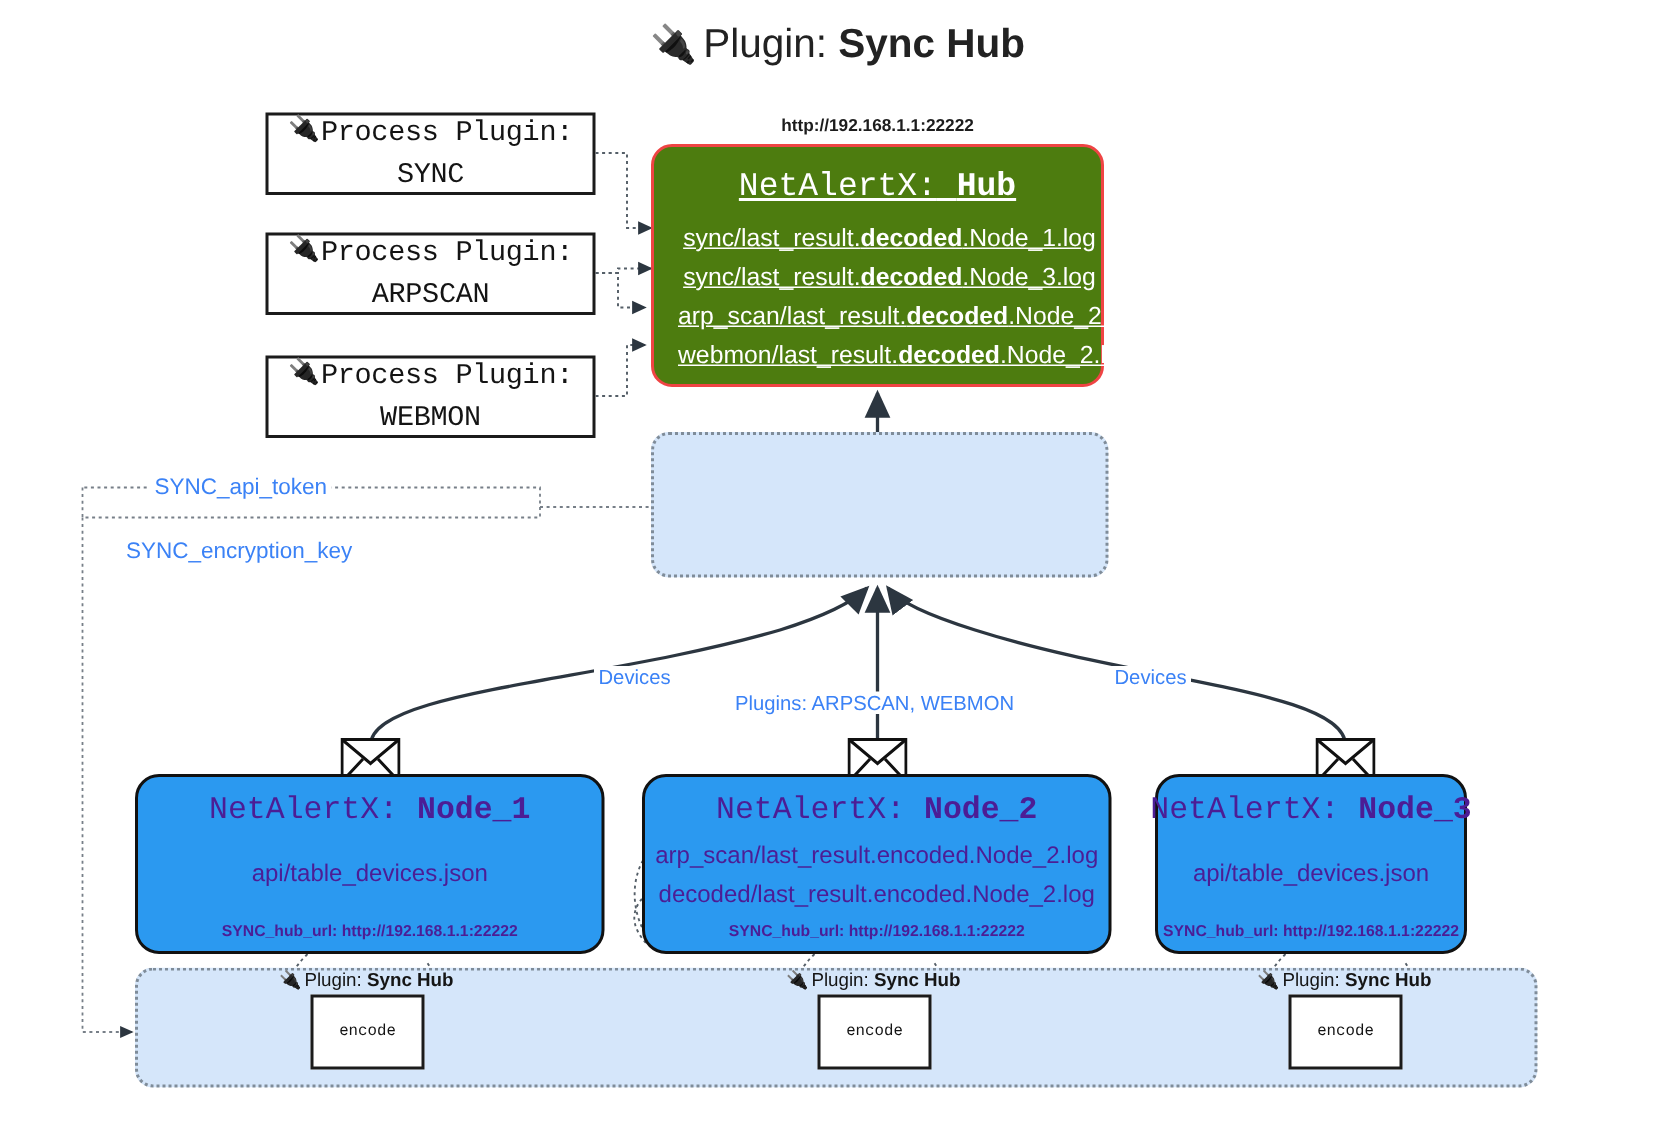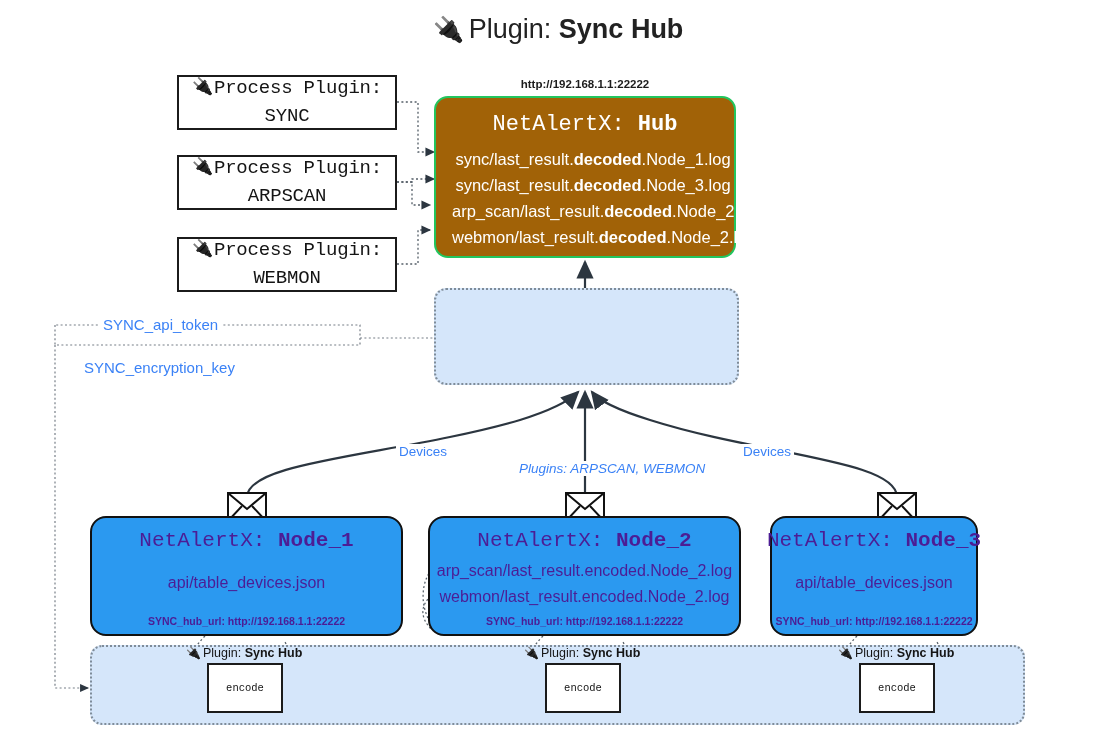--- a/index.html
+++ b/index.html
@@ -37,25 +37,26 @@
     display:flex; flex-direction:column;
     align-items:center; justify-content:center;
     line-height:1.45;
     letter-spacing:-0.2px;
   }
   .proc-box .l1 { display:flex; align-items:center; }
   .proc-box .plug { font-size:17px; margin-right:1px; filter:grayscale(1) contrast(1.7) brightness(.5); }
 
   
   #hub {
-    background:#a16207;
-    border:2px solid #22c55e;
+    background:#4d7c0f;
+    border:2px solid #ef4444;
     border-radius:14px;
     color:#ffffff;
     padding-top:14px;
+    text-decoration:underline;
   }
   #hub .hub-title {
     font-family:"Liberation Mono","DejaVu Sans Mono",monospace;
     font-size:22px; text-align:center; margin-bottom:10px;
     letter-spacing:0px;
   }
   #hub .hub-title b { font-weight:bold; }
   #hub .hub-line {
     font-size:16.5px;
     text-align:center;
@@ -237,21 +238,21 @@
     </div>
   </div>
 
   <div class="node blue-pod" style="left:434px; top:288px; width:305px; height:97px;"></div>
 
   <div class="flabel sync-label" style="left:100px; top:316px;">SYNC_api_token</div>
   <div class="flabel sync-label" style="left:81px; top:359px;">SYNC_encryption_key</div>
 
   <div class="flabel" style="left:396px; top:444px;">Devices</div>
   <div class="flabel" style="left:740px; top:444px;">Devices</div>
-  <div class="flabel" style="left:516px; top:461px;font-style:italic;">Plugins: ARPSCAN, WEBMON</div>
+  <div class="flabel" style="left:487px; top:461px;">Plugins: ARPSCAN, WEBMON</div>
 
   <svg class="envelope" style="left:227px; top:492px;" viewBox="0 0 40 30">
     <rect x="1" y="1" width="38" height="28" fill="#fff" stroke="#111" stroke-width="2"></rect>
     <path d="M1,1 L20,17 L39,1" fill="none" stroke="#111" stroke-width="2"></path>
     <path d="M1,29 L15,14 M39,29 L25,14" fill="none" stroke="#111" stroke-width="2"></path>
   </svg>
   <svg class="envelope" style="left:565px; top:492px;" viewBox="0 0 40 30">
     <rect x="1" y="1" width="38" height="28" fill="#fff" stroke="#111" stroke-width="2"></rect>
     <path d="M1,1 L20,17 L39,1" fill="none" stroke="#111" stroke-width="2"></path>
     <path d="M1,29 L15,14 M39,29 L25,14" fill="none" stroke="#111" stroke-width="2"></path>
@@ -270,21 +271,21 @@
     <div class="n-line" style="margin-top:12px;">api/table_devices.json</div>
     <div class="n-foot">SYNC_hub_url: http://192.168.1.1:22222</div>
   </div>
 
   <div class="node node-box" style="left:428px; top:516px; width:313px; height:120px;">
     <div class="n-title">
       <span>NetAlertX:</span>
       <b>Node_2</b>
     </div>
     <div class="n-line">arp_scan/last_result.encoded.Node_2.log</div>
-    <div class="n-line">webmon/last_result.encoded.Node_2.log</div>
+    <div class="n-line">decoded/last_result.encoded.Node_2.log</div>
     <div class="n-foot">SYNC_hub_url: http://192.168.1.1:22222</div>
   </div>
 
   <div class="node node-box" style="left:770px; top:516px; width:208px; height:120px;">
     <div class="n-title">
       <span>NetAlertX:</span>
       <b>Node_3</b>
     </div>
     <div class="n-line" style="margin-top:12px;">api/table_devices.json</div>
     <div class="n-foot">SYNC_hub_url: http://192.168.1.1:22222</div>

